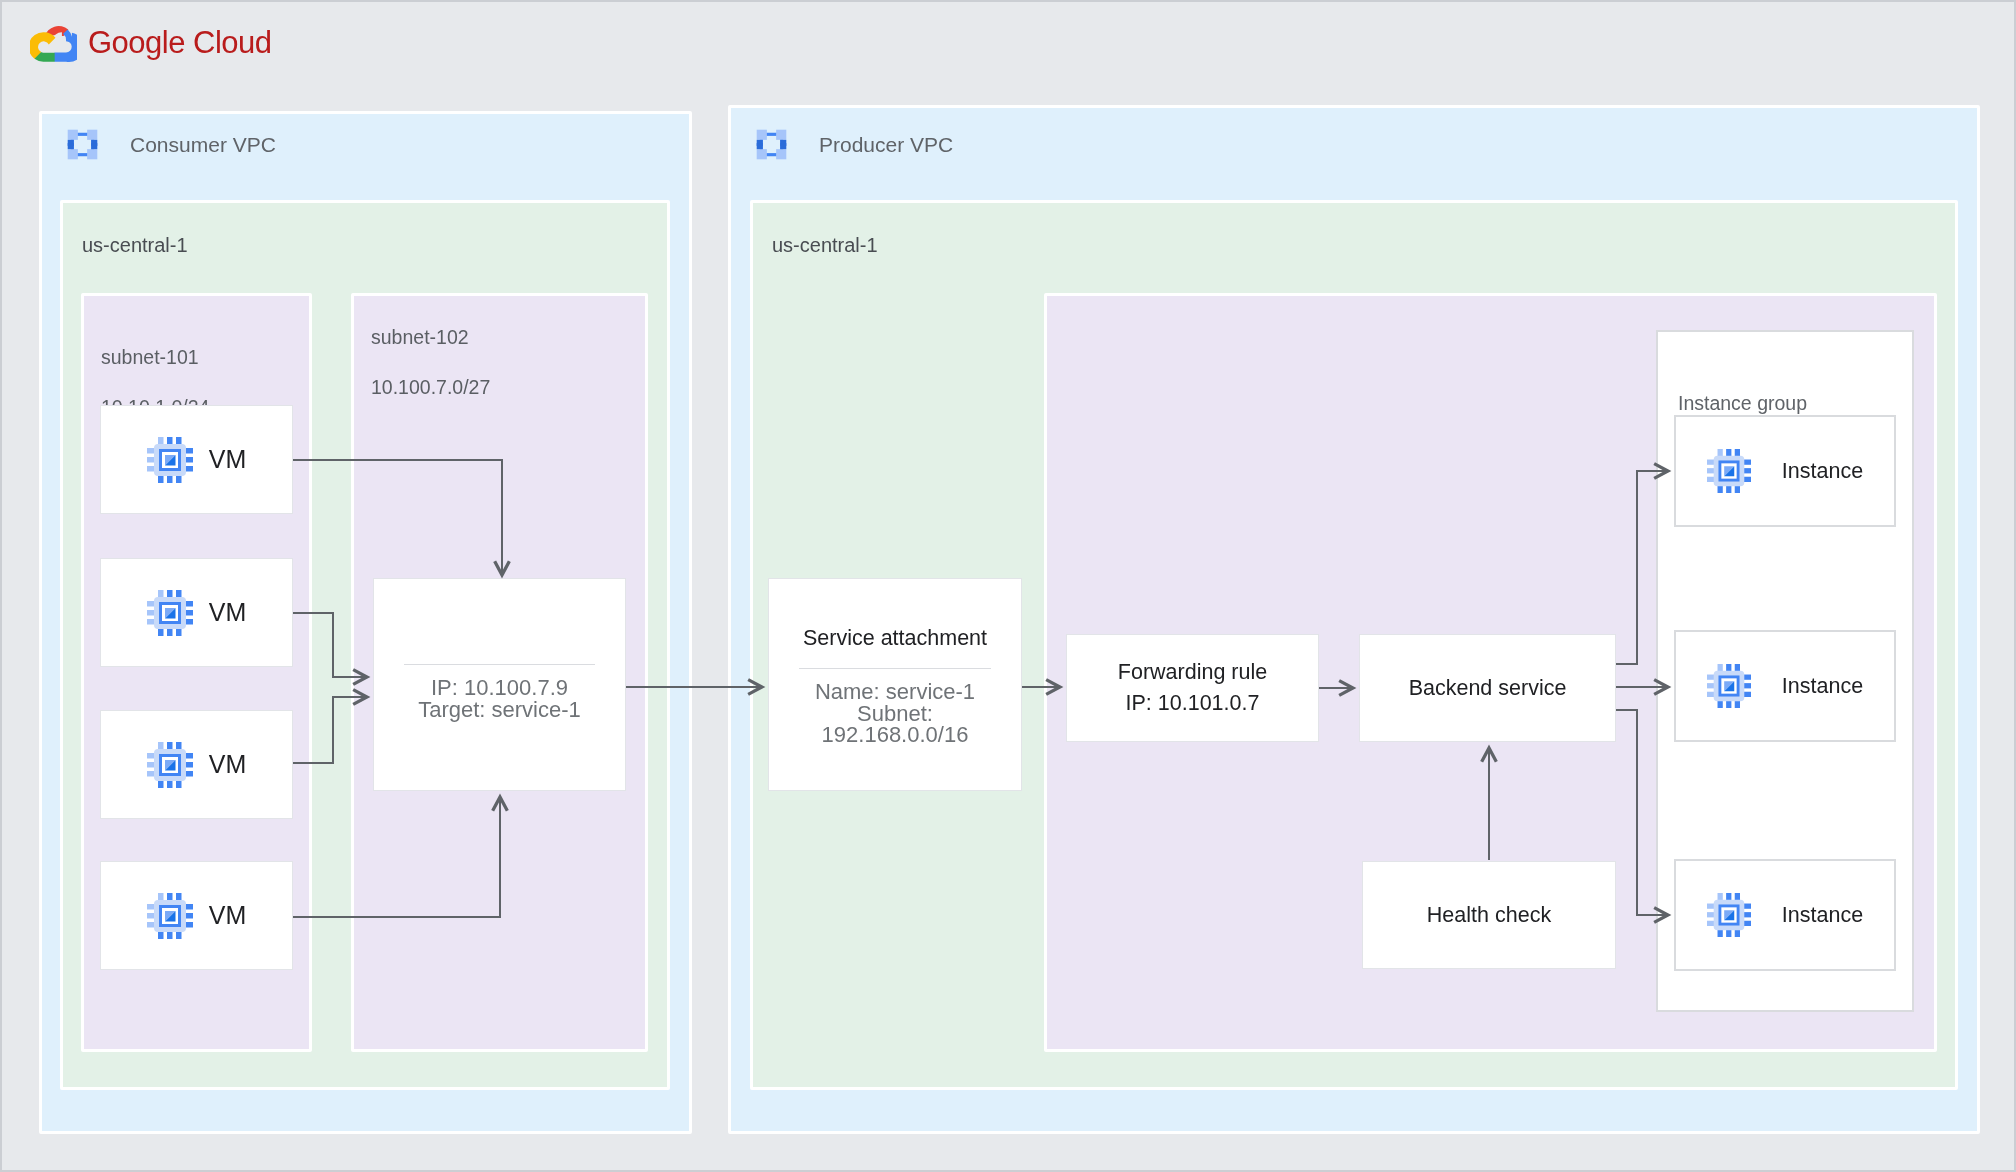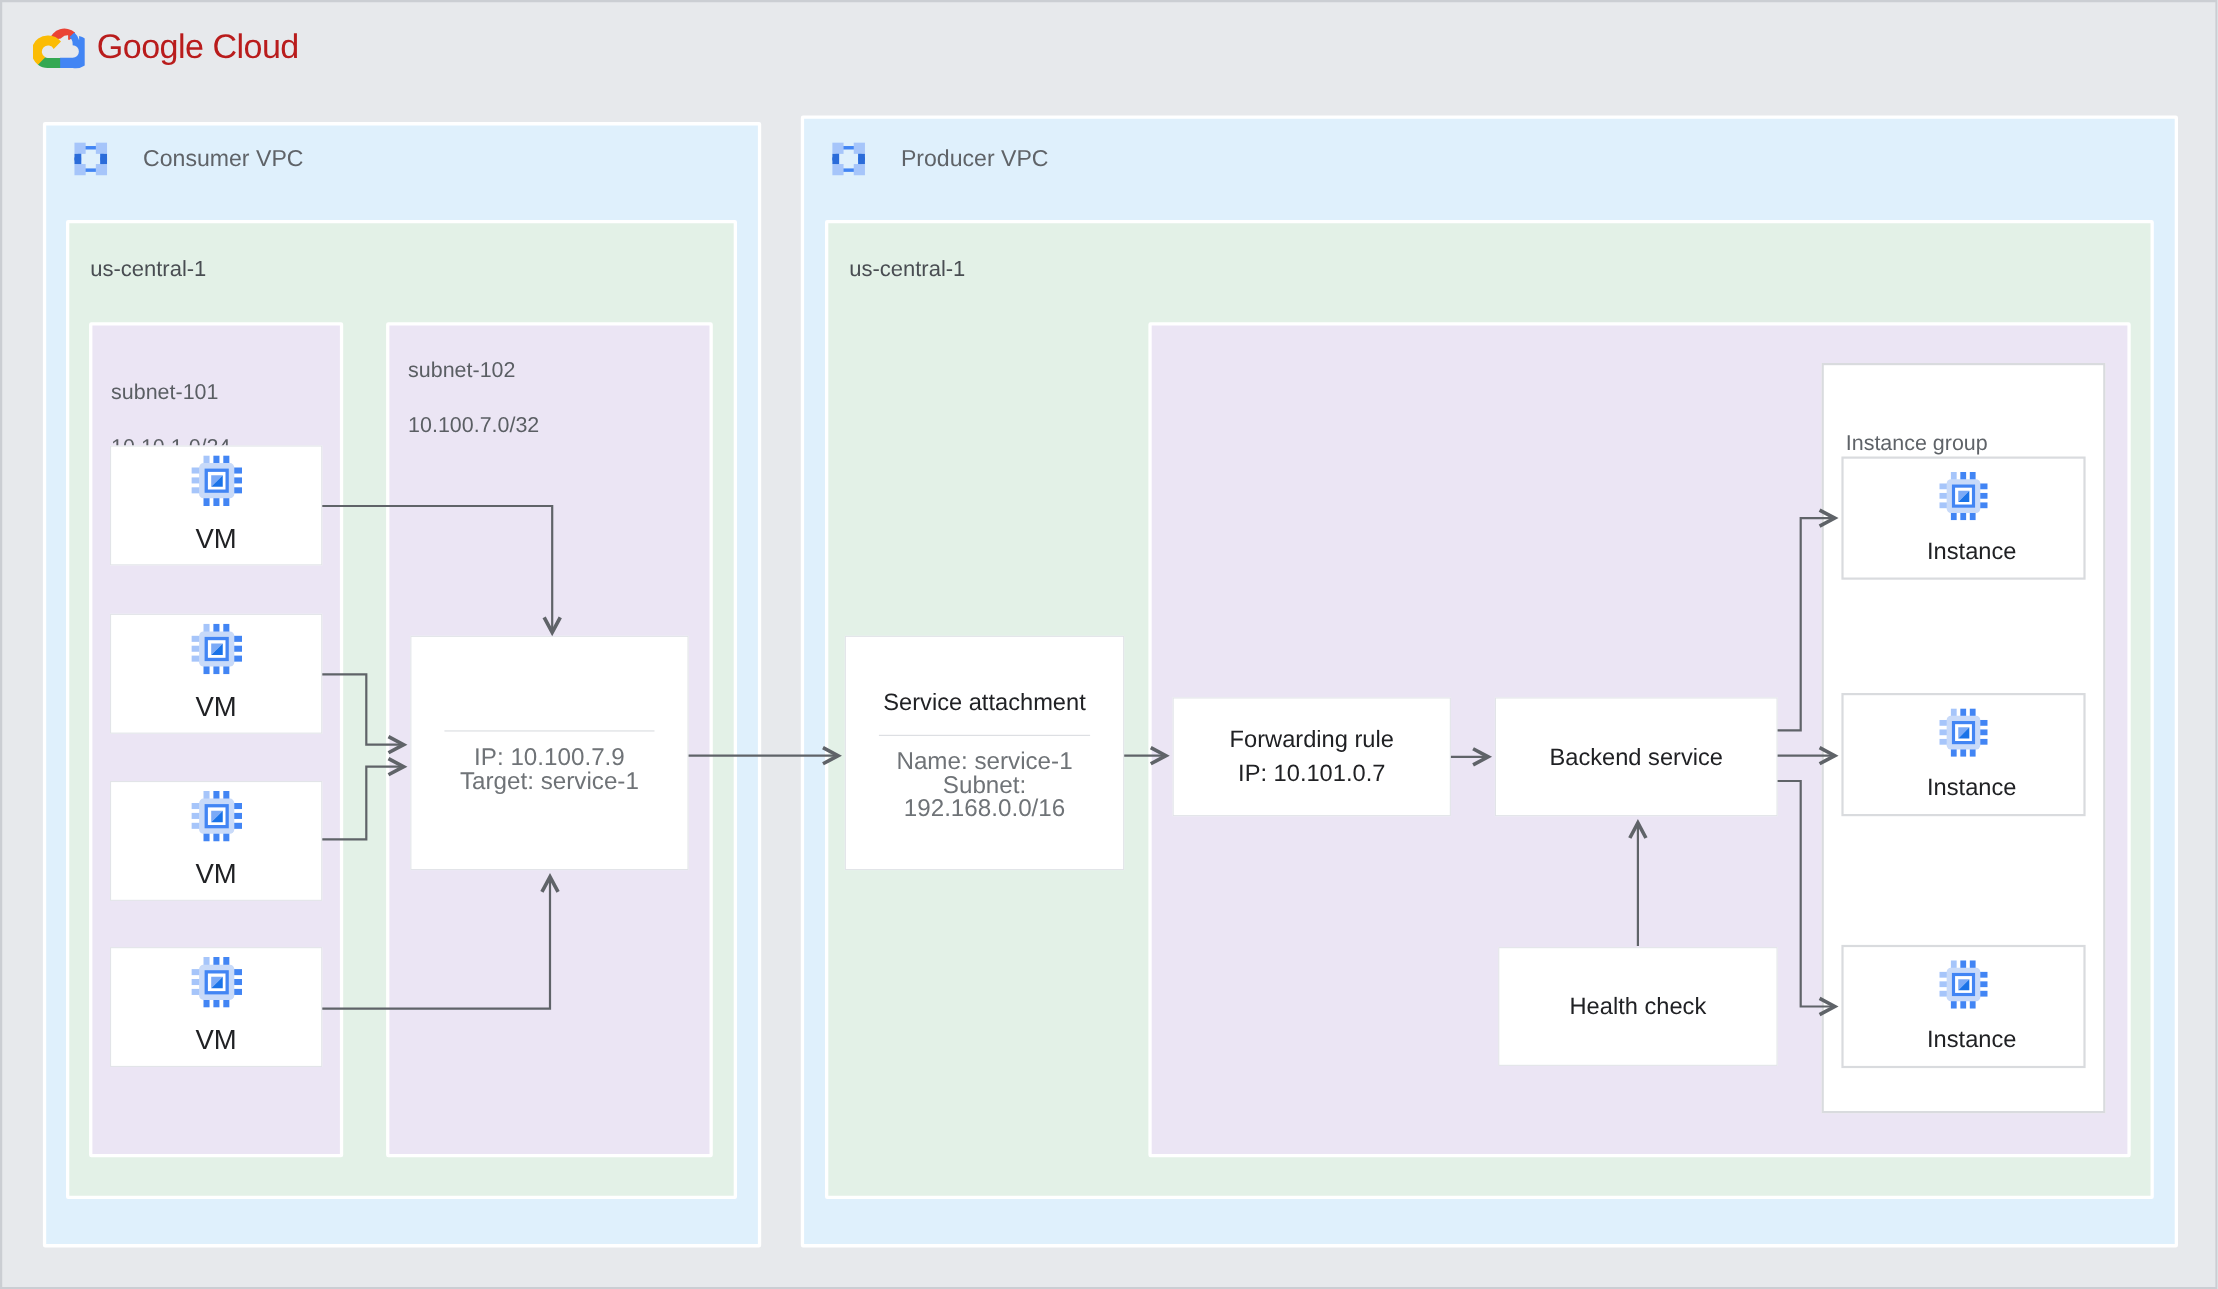--- a/index.html
+++ b/index.html
@@ -13,21 +13,21 @@
   .igroup{position:absolute;background:#FFFFFF;border:2px solid #D9DBDE;box-sizing:border-box;}
   
   .vpc-header{position:absolute;display:flex;align-items:center;gap:29px;}
   .vpc-label{font-size:21px;color:#5F6368;}
   .region-label{position:absolute;font-size:20px;color:#494D52;}
   .subnet-label{position:absolute;font-size:19.5px;line-height:25px;color:#5A5E63;white-space:pre-line;}
   .igroup-label{position:absolute;left:20px;top:24px;font-size:19.5px;color:#5F6368;margin-top:36px;}
   
   .card{position:absolute;background:#FFFFFF;border:1px solid #E2E4E8;box-sizing:border-box;
         text-align:center;color:#202124;}
-  .row-card{display:flex;align-items:center;justify-content:center;gap:16px;flex-direction:column;}
+  .row-card{display:flex;align-items:center;justify-content:center;gap:16px;}
   .inst-card{border:2px solid #D9DBDE;}
   .vm-label{font-size:25px;color:#202124;}
   .inst-label{font-size:21.5px;color:#202124;margin-left:15px;}
   .card-title{font-size:21.5px;line-height:30px;color:#202124;}
   .card-sub{font-size:22px;line-height:21.5px;color:#6F7377;}
   .divider{height:1px;background:#DADCE0;width:76%;margin:15px auto 12px auto;}
   .center-col{display:flex;flex-direction:column;justify-content:center;height:100%;}
   
   .logo{position:absolute;left:30px;top:18px;display:flex;align-items:center;gap:11px;height:50px;}
   .logo-text{font-size:31px;color:#b91c1c;letter-spacing:-0.5px;}
@@ -176,21 +176,21 @@
       <rect x="13.5" y="13.5" width="19" height="19" fill="#fff" stroke="#4285F4" stroke-width="3"></rect>
       <polygon points="18,18 28.5,18 18,28.5" fill="#7BAAF7"></polygon>
         <polygon points="28.5,18 28.5,28.5 18,28.5" fill="#1A73E8"></polygon>
     </svg>
     <span class="vm-label">VM</span>
   </div>
 
   <div class="container subnet" style="left:351px;top:293px;width:297px;height:759px;"></div>
   <div class="subnet-label" style="left:371px;top:300px;">
     <div>subnet-102</div>
-    <div>10.100.7.0/32</div>
+    <div>10.100.7.0/27</div>
   </div>
 
   <div class="card" style="left:373px;top:578px;width:253px;height:213px;">
     <div class="center-col">
       <div class="divider"></div>
       <div class="card-sub">
         <div>IP: 10.100.7.9</div>
         <div>Target: service-1</div>
       </div>
     </div>

